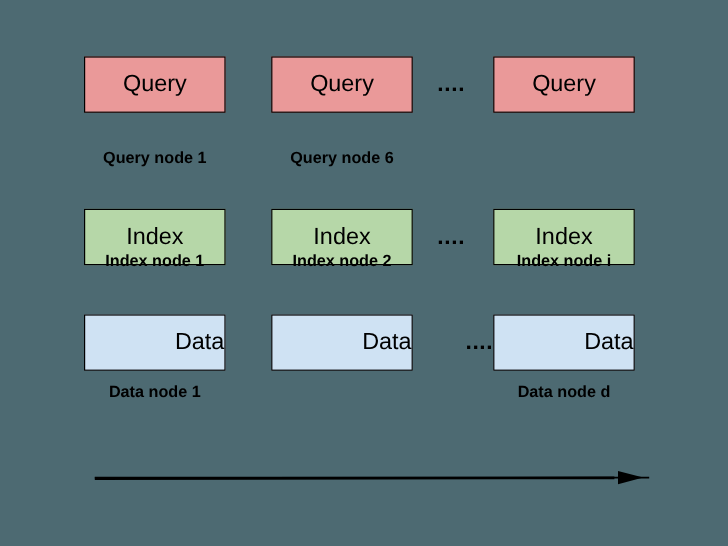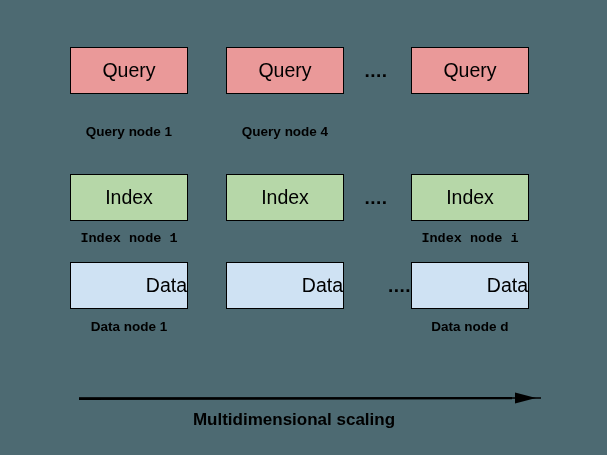--- a/index.html
+++ b/index.html
@@ -54,21 +54,21 @@
     text-align: center;
     font-size: 13.5px;
     font-weight: 700;
     line-height: 15px;
     color: #000;
   }
   .nlabel.c1 { left: 39px; }
   .nlabel.c2 { left: 195px; }
   .nlabel.c3 { left: 380px; }
   .nlabel.r1 { top: 104px; margin-top: 20px; }
-  .nlabel.r2 { top: 231px; font-family: Liberation Mono, monospace; }
+  .nlabel.r2 { top: 210px; }
   .nlabel.r3 { top: 319px; }
   .arrow-svg {
     position: absolute;
     left: 0;
     top: 388px;
     width: 607px;
     height: 22px;
   }
   .caption {
     position: absolute;
@@ -91,33 +91,34 @@
     <span>Query</span>
   </div>
   <div class="box r1 c2" style="background-color: rgb(234, 153, 153);">
     <span>Query</span>
   </div>
   <div class="dots r1">....</div>
   <div class="box r1 c3" style="background-color: rgb(234, 153, 153);">
     <span>Query</span>
   </div>
   <div class="nlabel r1 c1">Query node 1</div>
-  <div class="nlabel r1 c2">Query node 4</div>
+  <div class="nlabel r1 c2">Query node 6</div>
 
   <div class="box r2 c1" style="background-color: rgb(182, 215, 168);">
     <span>Index</span>
   </div>
   <div class="box r2 c2" style="background-color: rgb(182, 215, 168);">
     <span>Index</span>
   </div>
   <div class="dots r2">....</div>
   <div class="box r2 c3" style="background-color: rgb(182, 215, 168);">
     <span>Index</span>
   </div>
   <div class="nlabel r2 c1">Index node 1</div>
+  <div class="nlabel r2 c2">Index node 2</div>
   <div class="nlabel r2 c3">Index node i</div>
 
   <div class="box r3 c1" style="background-color: rgb(207, 226, 243);">
     <span>Data</span>
   </div>
   <div class="box r3 c2" style="background-color: rgb(207, 226, 243);">
     <span>Data</span>
   </div>
   <div class="dots r3">....</div>
   <div class="box r3 c3" style="background-color: rgb(207, 226, 243);">
@@ -125,15 +126,14 @@
   </div>
   <div class="nlabel r3 c1">Data node 1</div>
   <div class="nlabel r3 c3">Data node d</div>
 
   <svg class="arrow-svg" viewBox="0 0 607 22" xmlns="http://www.w3.org/2000/svg">
     <line x1="79" y1="10" x2="541" y2="10" stroke="#000" stroke-width="1.4"></line>
     <line x1="79" y1="10.9" x2="512" y2="10.2" stroke="#000" stroke-width="2.2"></line>
     <polygon points="515,4.5 515,15.5 536,10" fill="#000"></polygon>
   </svg>
 
-  <div class="caption">Multidimensional scaling</div>
 
 </div>
 
 </body></html>

